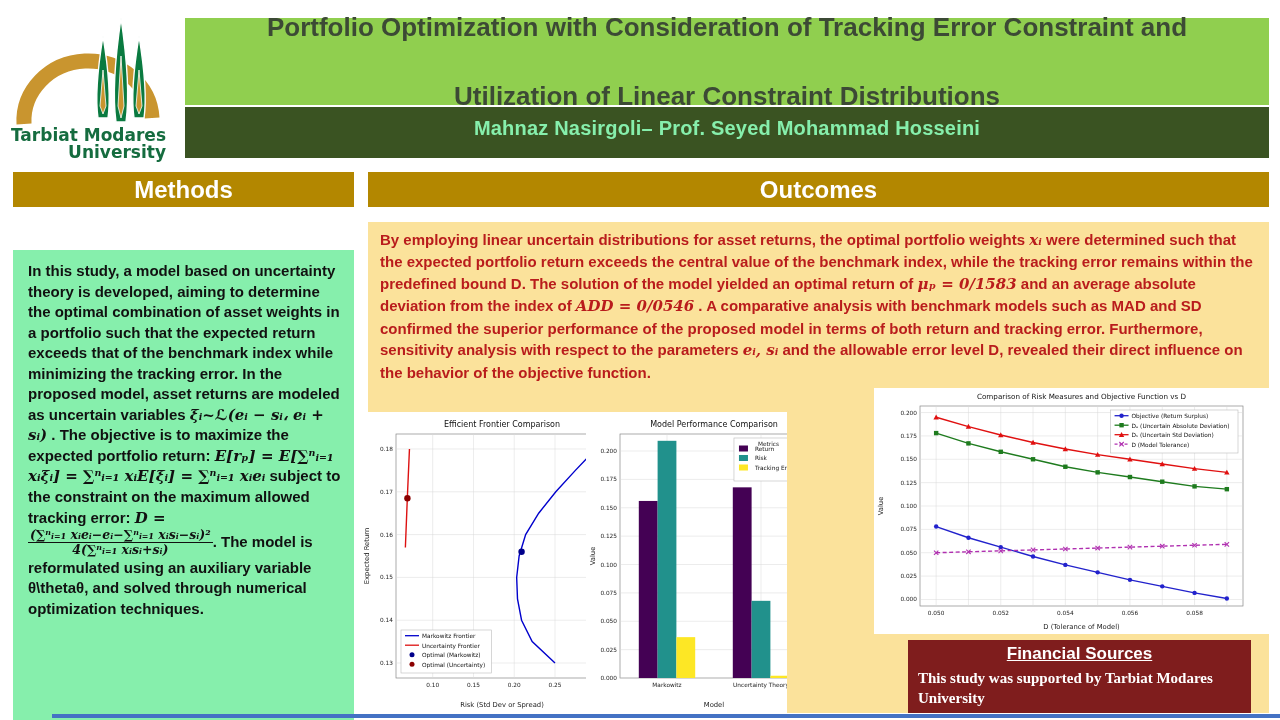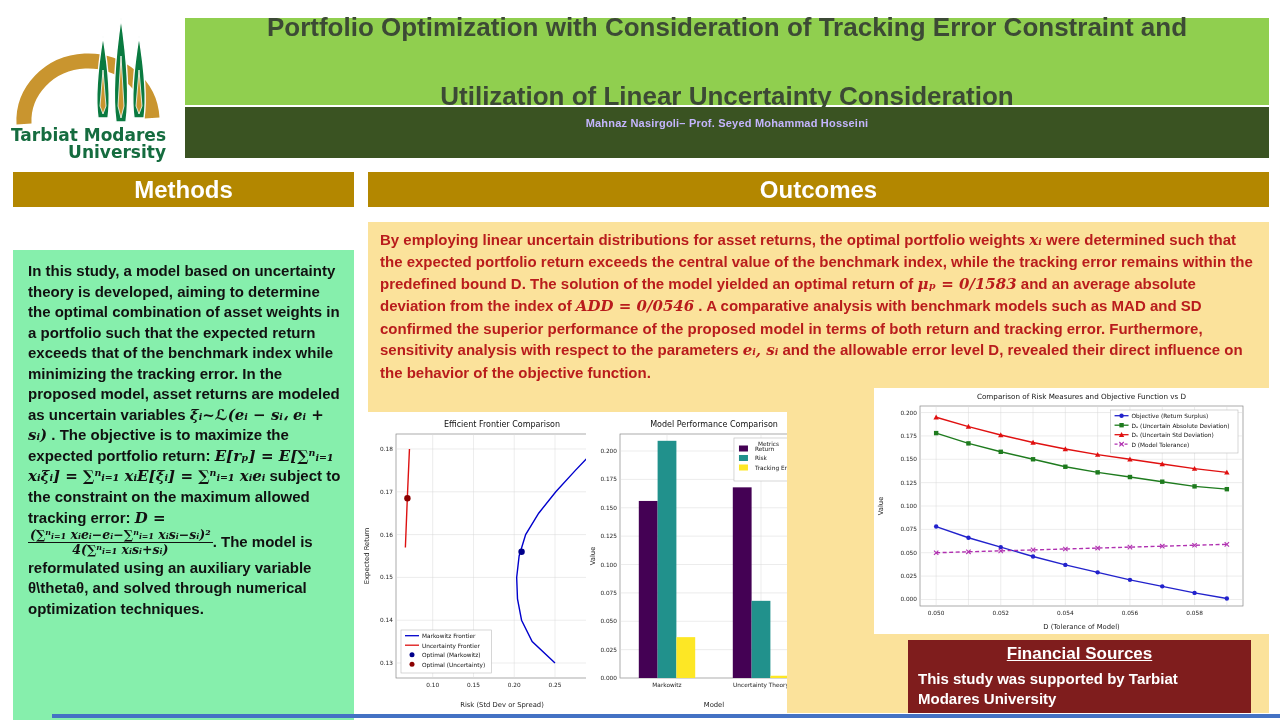--- a/index.html
+++ b/index.html
@@ -8,21 +8,21 @@
   .abs{position:absolute;}
 
   .logo-box{left:6px;top:6px;width:172px;height:158px;background:#fff;}
 
   .title-band{left:185px;top:18px;width:1084px;height:87px;background:#90CF4F;
     display:flex;flex-direction:column;justify-content:center;text-align:center;gap:30px;}
   .title-band .tline{font-size:26px;font-weight:bold;color:#3C4A35;line-height:1.5;}
 
   .author-band{left:185px;top:107px;width:1084px;height:51px;background:#3A5322;
     display:flex;align-items:flex-start;justify-content:center;padding-top:10px;}
-  .author-band span{color:#c4b5fd;font-weight:bold;font-size:11px;letter-spacing:.2px;}
+  .author-band span{color:#86efac;font-weight:bold;font-size:20px;letter-spacing:.2px;}
 
   .sec-header{background:#B38700;color:#ffffff;font-weight:bold;font-size:24px;
     display:flex;align-items:center;justify-content:center;text-align:right;}
   .methods-header{left:13px;top:172px;width:341px;height:35px;}
   .outcomes-header{left:368px;top:172px;width:901px;height:35px;}
 
   .methods-body{left:13px;top:222px;width:341px;height:491px;background:#86efac;
     padding:11px 13px 0 15px;font-size:15px;font-weight:bold;color:#111;line-height:1.37;margin-top:28px;}
   .outcomes-body{left:368px;top:222px;width:901px;height:491px;background:#FBE29B;}
   .outcomes-text{left:380px;top:229px;width:880px;font-size:15px;font-weight:bold;color:#b91c1c;line-height:1.43;}
@@ -34,21 +34,21 @@
   .frac .den{display:block;padding:0 2px;}
 
   .fig{background:#ffffff;}
   .fig12{left:360px;top:412px;width:427px;height:301px;display:flex;}
   .fig3{left:874px;top:388px;width:410px;height:246px;}
   svg text{font-family:"DejaVu Sans",sans-serif;}
 
   .financial-box{left:908px;top:640px;width:343px;height:73px;background:#7f1d1d;color:#fff;
     padding:4px 10px 0 10px;}
   .financial-box .fh{text-align:center;font-size:17px;font-weight:bold;text-decoration:underline;margin-bottom:5px;}
-  .financial-box .fb{font-size:15px;font-weight:bold;line-height:1.3;}
+  .financial-box .fb{font-size:15px;font-weight:bold;line-height:1.3;font-family:Liberation Serif, serif;}
 
   .bottom-line{left:52px;top:714px;width:1228px;height:4px;background:#4472C4;}
 </style>
 </head>
 <body>
 
 <div class="abs logo-box">
   <svg width="172" height="158" viewBox="0 0 172 158">
     <path d="M18 118 A64 60 0 0 1 146 112" fill="none" stroke="#C9952F" stroke-width="15"></path>
     <g>
@@ -59,21 +59,21 @@
       <path d="M115 50 L118 100 L115 112 L112 100 Z" fill="#C9952F" stroke="#ffffff" stroke-width="0.8"></path>
       <path d="M133 64 L136 100 L133 108 L130 100 Z" fill="#C9952F" stroke="#ffffff" stroke-width="0.8"></path>
     </g>
     <text x="160" y="135" text-anchor="end" font-size="17" font-weight="bold" fill="#156C3F">Tarbiat Modares</text>
     <text x="160" y="152" text-anchor="end" font-size="17" font-weight="bold" fill="#156C3F">University</text>
   </svg>
 </div>
 
 <div class="abs title-band">
   <div class="tline">Portfolio Optimization with Consideration of Tracking Error Constraint and</div>
-  <div class="tline">Utilization of Linear Uncertainty Consideration</div>
+  <div class="tline">Utilization of Linear Constraint Distributions</div>
 </div>
 <div class="abs author-band">
   <span>Mahnaz Nasirgoli– Prof. Seyed Mohammad Hosseini</span>
 </div>
 
 <div class="abs sec-header methods-header">Methods</div>
 <div class="abs methods-body"><span>In this study, a model based on uncertainty theory is developed, aiming to determine the optimal combination of asset weights in a portfolio such that the expected return exceeds that of the benchmark index while minimizing the tracking error. In the proposed model, asset returns are modeled as uncertain variables </span><span class="m">ξᵢ~ℒ(eᵢ − sᵢ، eᵢ + sᵢ)</span><span> . The objective is to maximize the expected portfolio return: </span><span class="m">E[rₚ] = E[∑ⁿᵢ₌₁ xᵢξᵢ] = ∑ⁿᵢ₌₁ xᵢE[ξᵢ] = ∑ⁿᵢ₌₁ xᵢeᵢ</span><span> subject to the constraint on the maximum allowed tracking error: </span><span class="m">D = </span><span class="frac"><span class="num">(∑ⁿᵢ₌₁ xᵢeᵢ−eᵢ−∑ⁿᵢ₌₁ xᵢsᵢ−sᵢ)²</span><span class="den">4(∑ⁿᵢ₌₁ xᵢsᵢ+sᵢ)</span></span><span>. The model is reformulated using an auxiliary variable θ\thetaθ, and solved through numerical optimization techniques.</span></div>
 
 <div class="abs sec-header outcomes-header">Outcomes</div>
 <div class="abs outcomes-body"></div>

